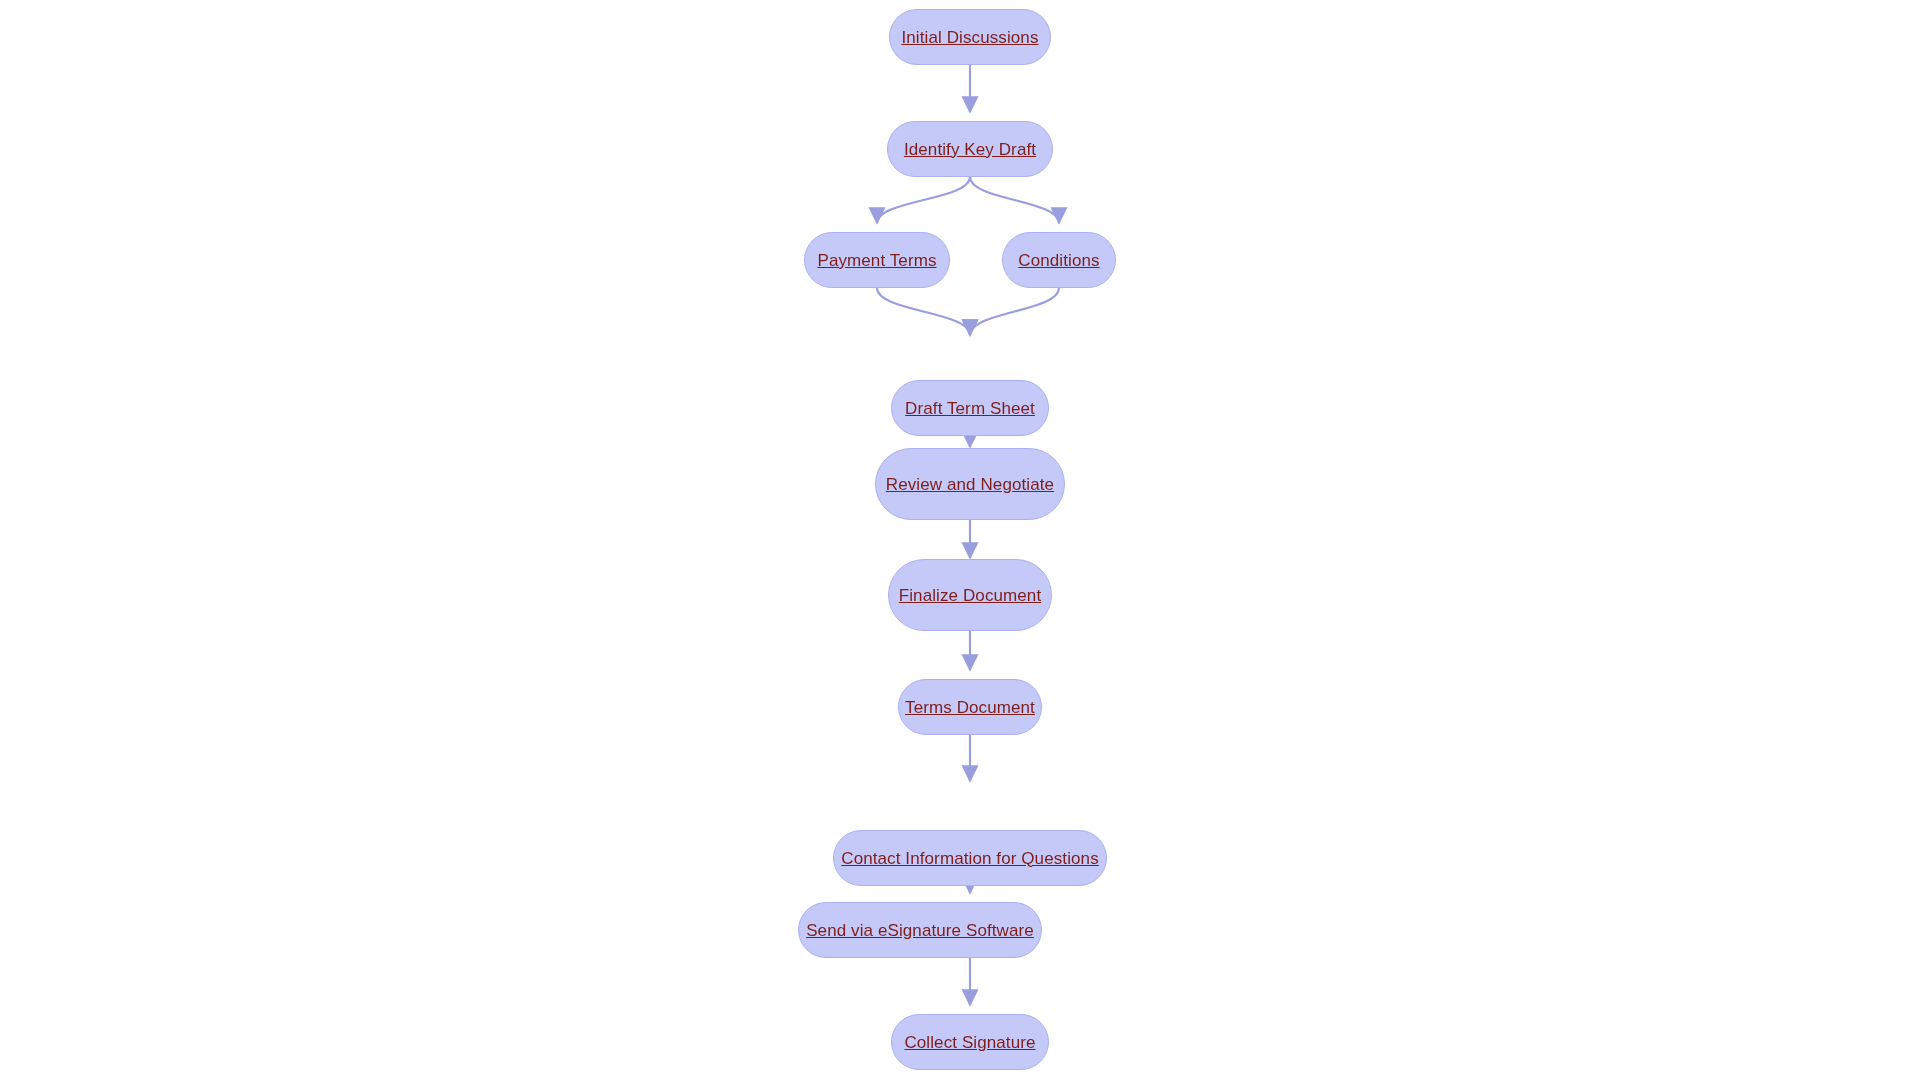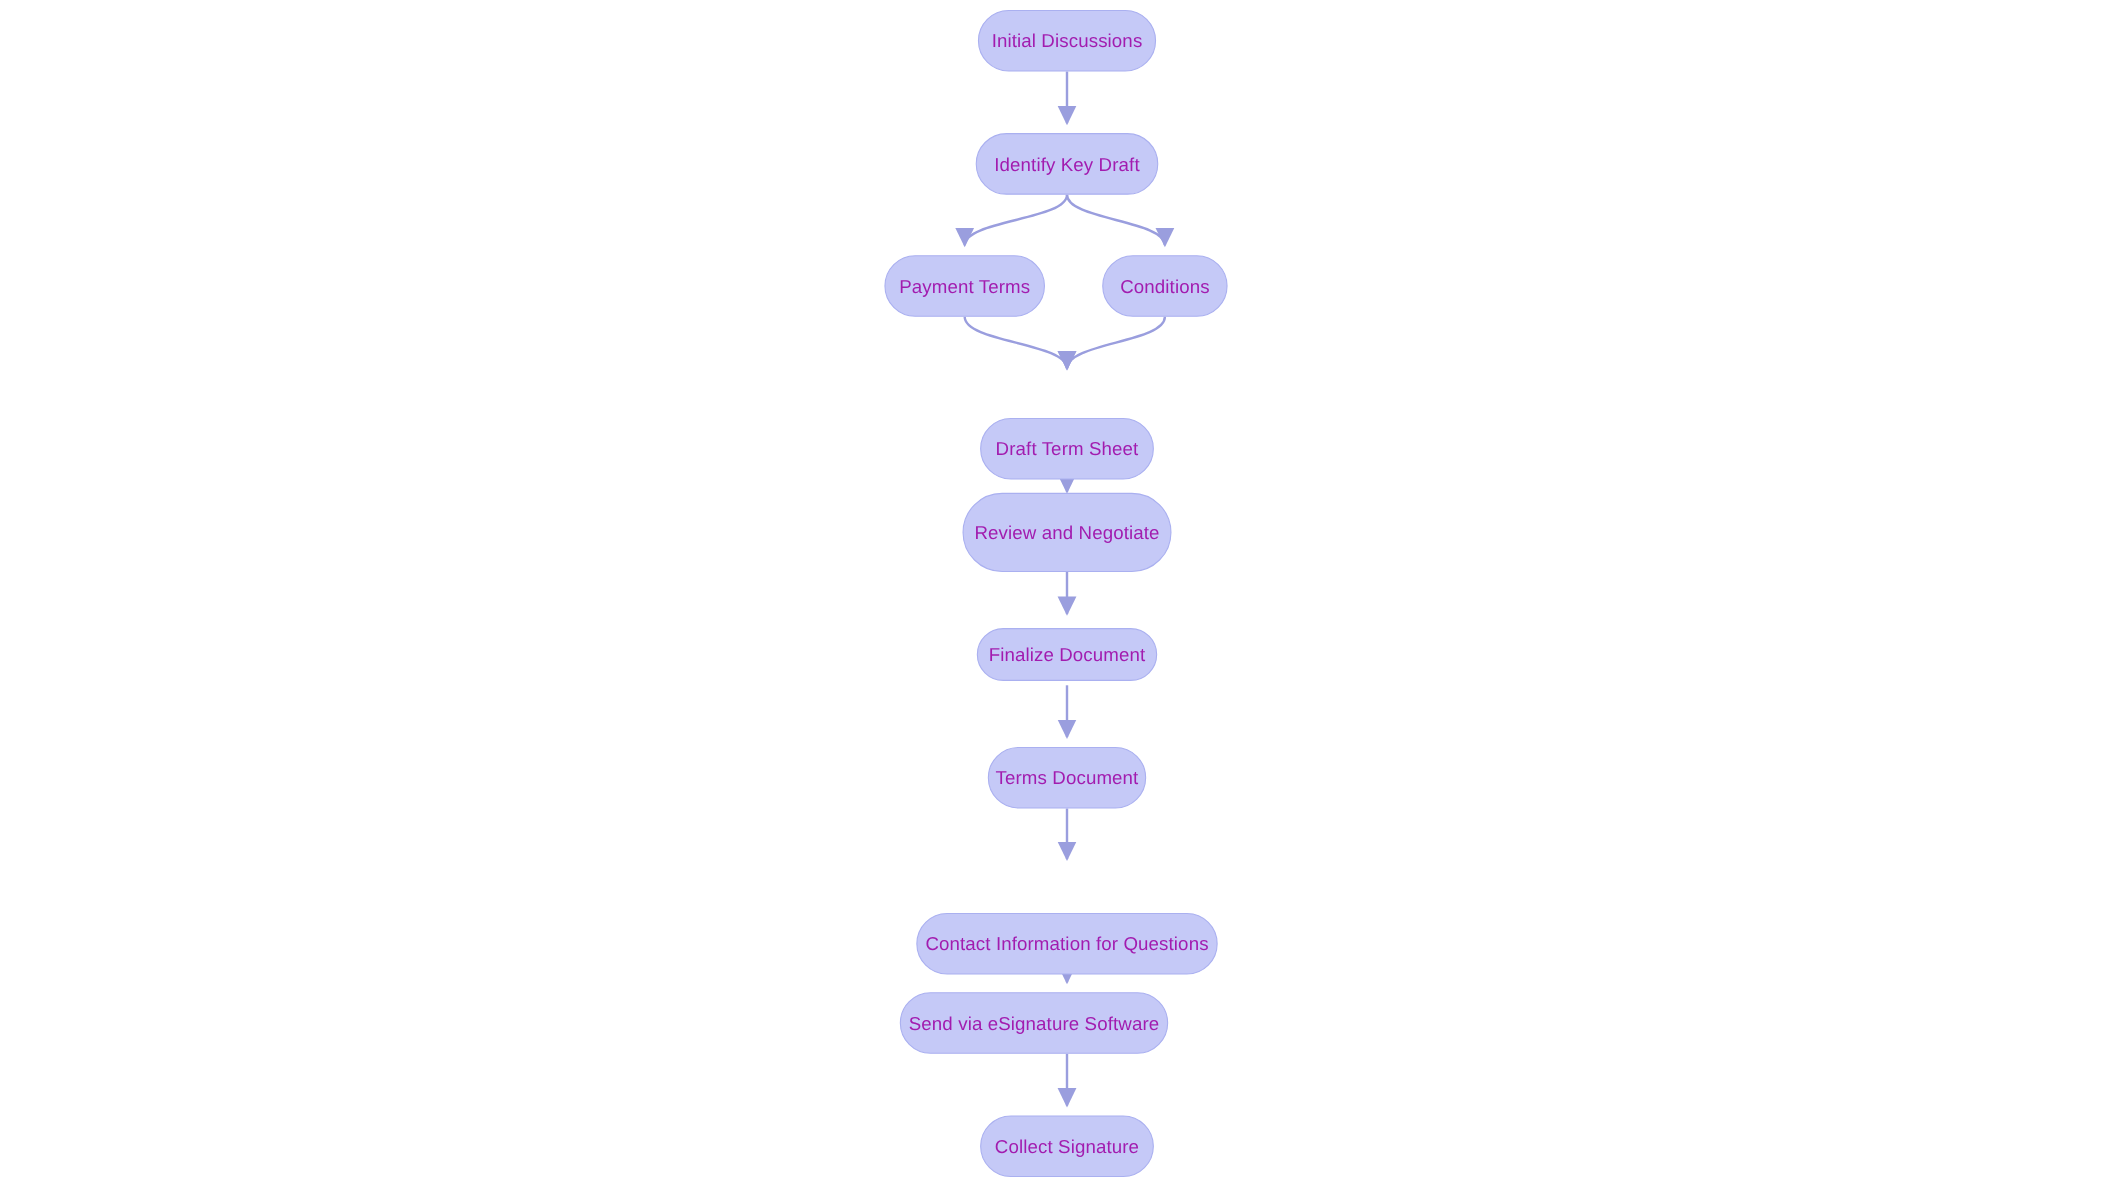--- a/index.html
+++ b/index.html
@@ -10,26 +10,27 @@
   }
   #flow-root{position:absolute;inset:0;}
   #edge-layer{position:absolute;left:0;top:0;width:1920px;height:1080px;}
   .node{
     position:absolute;
     box-sizing:border-box;
     display:flex;align-items:center;justify-content:center;
     background:#c5c9f7;
     border:1px solid #aab0f0;
     border-radius:999px;
-    color:#a21caf;
+    color:#7f1d1d;
     font-size:17px;
     line-height:1;
     letter-spacing:.1px;
     white-space:nowrap;
     transform:translate(-50%,-50%);
+    text-decoration:underline;
   }
   .node-label{pointer-events:none;}
 </style>
 </head>
 <body>
 
 <div id="flow-root">
   <svg id="edge-layer" viewBox="0 0 1920 1080">
     <defs>
       <marker id="arrowhead" markerWidth="9" markerHeight="9" refX="7.2" refY="4.5" orient="auto" markerUnits="strokeWidth">
@@ -62,29 +63,29 @@
       </div>
       <div class="node" style="left: 1059px; top: 260px; width: 114px; height: 56px;">
         <span class="node-label">Conditions</span>
       </div>
       <div class="node" style="left: 970px; top: 388px; width: 158px; height: 56px; margin-top: 20px;">
         <span class="node-label">Draft Term Sheet</span>
       </div>
       <div class="node" style="left: 970px; top: 484px; width: 190px; height: 72px;">
         <span class="node-label">Review and Negotiate</span>
       </div>
-      <div class="node" style="left: 970px; top: 595px; width: 164px; height: 48px;">
+      <div class="node" style="left: 970px; top: 595px; width: 164px; height: 72px;">
         <span class="node-label">Finalize Document</span>
       </div>
       <div class="node" style="left: 970px; top: 707px; width: 144px; height: 56px;">
         <span class="node-label">Terms Document</span>
       </div>
       <div class="node" style="left: 970px; top: 818px; width: 274px; height: 56px; margin-top: 40px;">
         <span class="node-label">Contact Information for Questions</span>
       </div>
-      <div class="node" style="left: 940px; top: 930px; width: 244px; height: 56px;">
+      <div class="node" style="left: 920px; top: 930px; width: 244px; height: 56px;">
         <span class="node-label">Send via eSignature Software</span>
       </div>
       <div class="node" style="left: 970px; top: 1042px; width: 158px; height: 56px;">
         <span class="node-label">Collect Signature</span>
       </div>
     </div>
 </div>
 
 </body></html>

